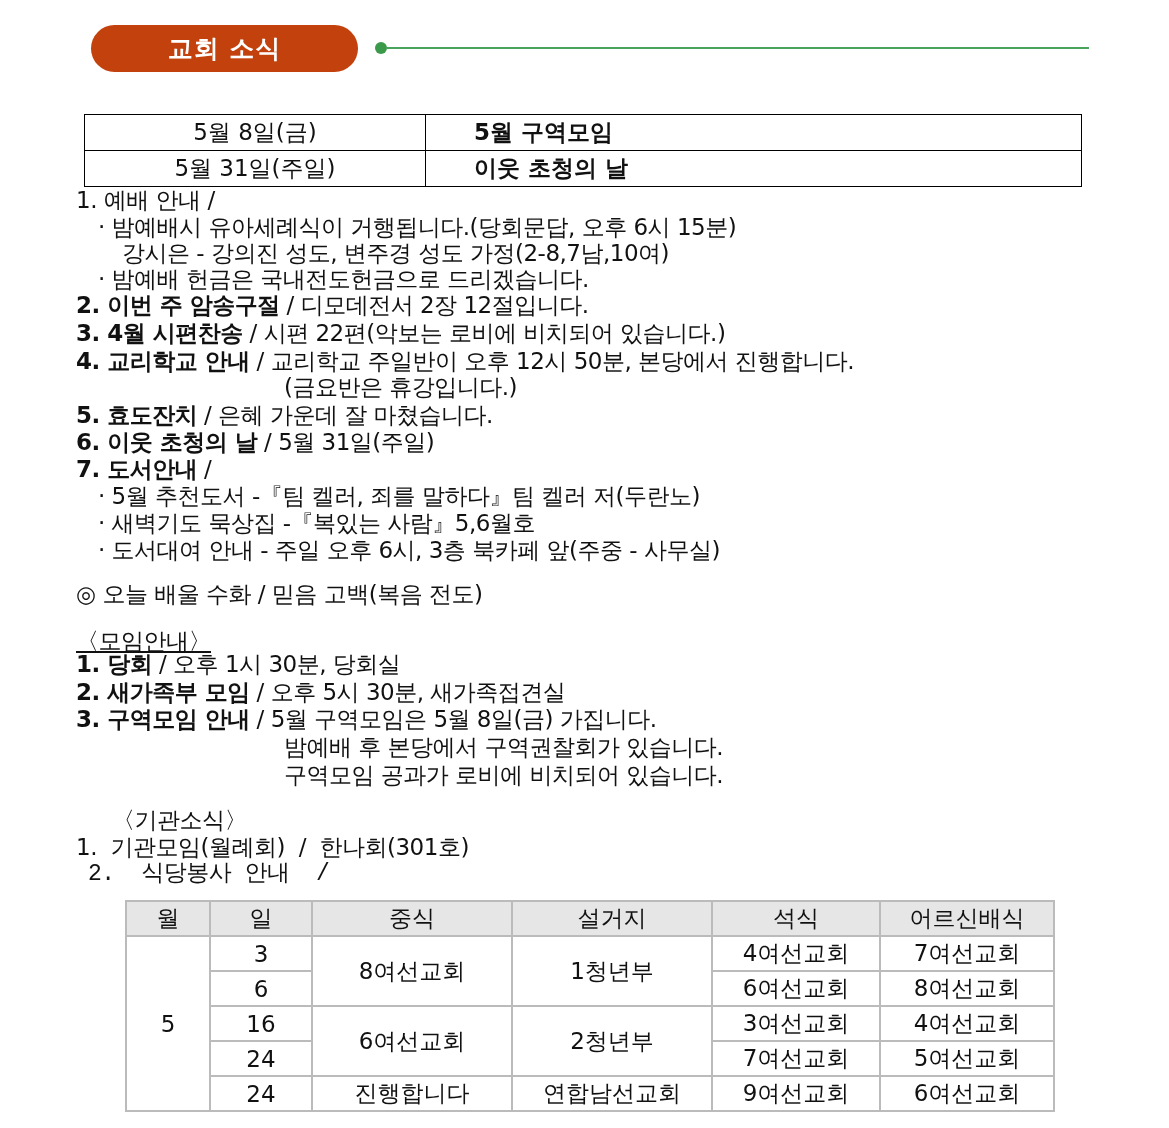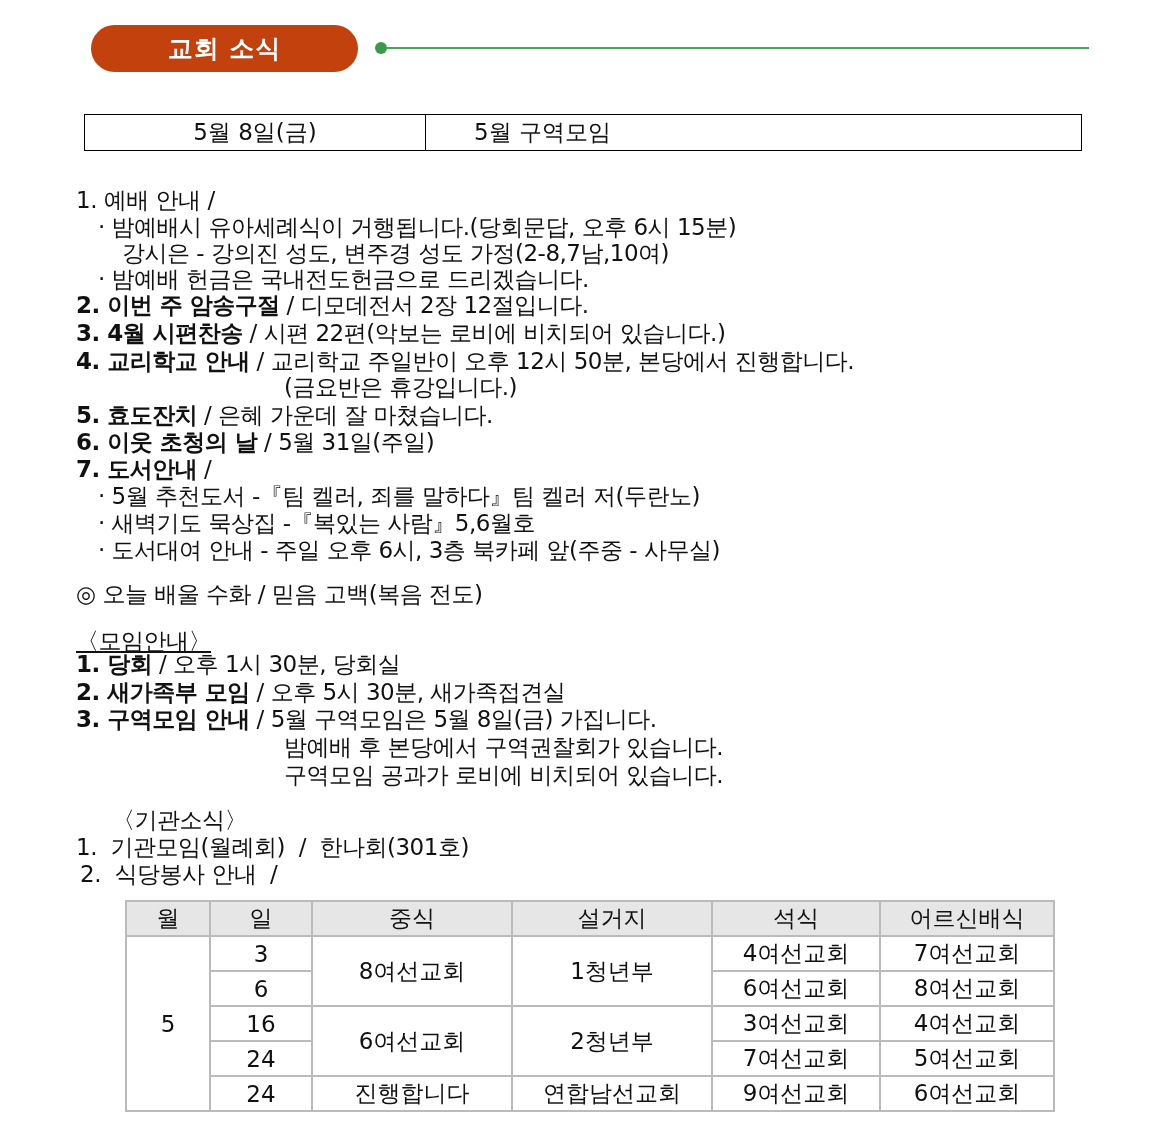--- a/index.html
+++ b/index.html
@@ -7,21 +7,21 @@
          font-family:"DejaVu Sans","Liberation Sans",sans-serif; color:#111; }
   .header-pill { position:absolute; left:91px; top:25px; width:267px; height:47px;
                  background:#c2410c; border-radius:24px; display:flex; align-items:center; justify-content:center; }
   .header-pill span { color:#fff; font-weight:bold; font-size:25px; letter-spacing:1px; }
   .header-dot { position:absolute; left:375px; top:42px; width:12px; height:12px; border-radius:50%; background:#3a9a4a; }
   .header-line { position:absolute; left:386px; top:47px; width:703px; height:2px; background:#4aa35a; }
 
   table.events { position:absolute; left:84px; top:90px; width:998px; border-collapse:collapse;margin-top:24px; }
   table.events td { border:1.5px solid #000; height:35px; font-size:23px; padding:0; line-height:35px; }
   table.events td.date { width:340px; text-align:center; }
-  table.events td.evt { padding-left:48px; }
+  table.events td.evt { padding-left:48px;font-weight:bold; }
 
   .body-text { position:absolute; left:76px; font-size:23px; line-height:27px; white-space:pre; letter-spacing:-0.5px; }
   .line { position:absolute; white-space:pre; }
   .b { font-weight:bold; }
 
   table.meal { position:absolute; left:125px; top:900px; width:930px; border-collapse:collapse; border:2px solid #000; }
   table.meal th, table.meal td { border:2px solid #bbb; text-align:center; font-size:23px; height:33px; padding:0; font-weight:normal; }
   table.meal th { background:#e6e6e6; height:33px; }
 </style>
 </head>
@@ -32,30 +32,34 @@
 </div>
 <div class="header-dot"></div>
 <div class="header-line"></div>
 
 <table class="events">
   <tbody>
       <tr>
     <td class="date">5월  8일(금)</td>
     <td class="evt">5월 구역모임</td>
   </tr>
+  <tr>
+    <td class="date">5월  31일(주일)</td>
+    <td class="evt">이웃 초청의 날</td>
+  </tr>
 </tbody>
   </table>
 
 <div id="notices" class="body-text" style="top:0;height:0;"><div class="line" style="top: 187px; left: 0px;"><span>1. 예배 안내 /</span></div><div class="line" style="top: 214px; left: 22px;"><span>· 밤예배시 유아세례식이 거행됩니다.(당회문답, 오후 6시 15분)</span></div><div class="line" style="top: 240px; left: 46px;"><span>강시은 - 강의진 성도, 변주경 성도 가정(2-8,7남,10여)</span></div><div class="line" style="top: 266px; left: 22px;"><span>· 밤예배 헌금은 국내전도헌금으로 드리겠습니다.</span></div><div class="line" style="top: 292px; left: 0px;"><span class="b">2. 이번 주 암송구절</span><span> / 디모데전서 2장 12절입니다.</span></div><div class="line" style="top: 320px; left: 0px;"><span class="b">3. 4월 시편찬송</span><span> / 시편 22편(악보는 로비에 비치되어 있습니다.)</span></div><div class="line" style="top: 348px; left: 0px;"><span class="b">4. 교리학교 안내</span><span> / 교리학교 주일반이 오후 12시 50분, 본당에서 진행합니다.</span></div><div class="line" style="top: 374px; left: 208px;"><span>(금요반은 휴강입니다.)</span></div><div class="line" style="top: 402px; left: 0px;"><span class="b">5. 효도잔치</span><span> / 은혜 가운데 잘 마쳤습니다.</span></div><div class="line" style="top: 429px; left: 0px;"><span class="b">6. 이웃 초청의 날</span><span> / 5월 31일(주일)</span></div><div class="line" style="top: 456px; left: 0px;"><span class="b">7. 도서안내</span><span> /</span></div><div class="line" style="top: 483px; left: 22px;"><span>· 5월 추천도서 -『팀 켈러, 죄를 말하다』팀 켈러 저(두란노)</span></div><div class="line" style="top: 510px; left: 22px;"><span>· 새벽기도 묵상집 -『복있는 사람』5,6월호</span></div><div class="line" style="top: 537px; left: 22px;"><span>· 도서대여 안내 - 주일 오후 6시, 3층 북카페 앞(주중 - 사무실)</span></div><div class="line" style="top: 581px; left: 0px;"><span>◎ 오늘 배울 수화 / 믿음 고백(복음 전도)</span></div></div>
 <div id="meetings" class="body-text" style="top:0;height:0;">
   <div class="line" style="top:628px;text-decoration:underline;">〈모임안내〉</div>
 <div class="line" style="top: 651px; left: 0px;"><span class="b">1. 당회</span><span> / 오후 1시 30분, 당회실</span></div><div class="line" style="top: 679px; left: 0px;"><span class="b">2. 새가족부 모임</span><span> / 오후 5시 30분, 새가족접견실</span></div><div class="line" style="top: 706px; left: 0px;"><span class="b">3. 구역모임 안내</span><span> / 5월 구역모임은 5월 8일(금) 가집니다.</span></div><div class="line" style="top: 734px; left: 208px;"><span>밤예배 후 본당에서 구역권찰회가 있습니다.</span></div><div class="line" style="top: 762px; left: 208px;"><span>구역모임 공과가 로비에 비치되어 있습니다.</span></div></div>
 <div id="orgs" class="body-text" style="top:0;height:0;">
   <div class="line" style="top: 807px; margin-left: 36px;">〈기관소식〉</div>
-<div class="line" style="top: 834px; left: 0px;"><span>1.  기관모임(월례회)  /  한나회(301호)</span></div><div class="line" style="top: 861px; left: 4px;"><span>2.  식당봉사 안내  /</span></div></div>
+<div class="line" style="top: 834px; left: 0px;"><span>1.  기관모임(월례회)  /  한나회(301호)</span></div><div class="line" style="top: 861px; left: 12px; font-family: Liberation Mono, monospace;"><span>2.  식당봉사 안내  /</span></div></div>
 
 <table class="meal">
   <thead>
     <tr>
       <th style="width:82px">월</th>
       <th style="width:100px">일</th>
       <th style="width:198px">중식</th>
       <th style="width:198px">설거지</th>
       <th style="width:166px">석식</th>
       <th>어르신배식</th>

